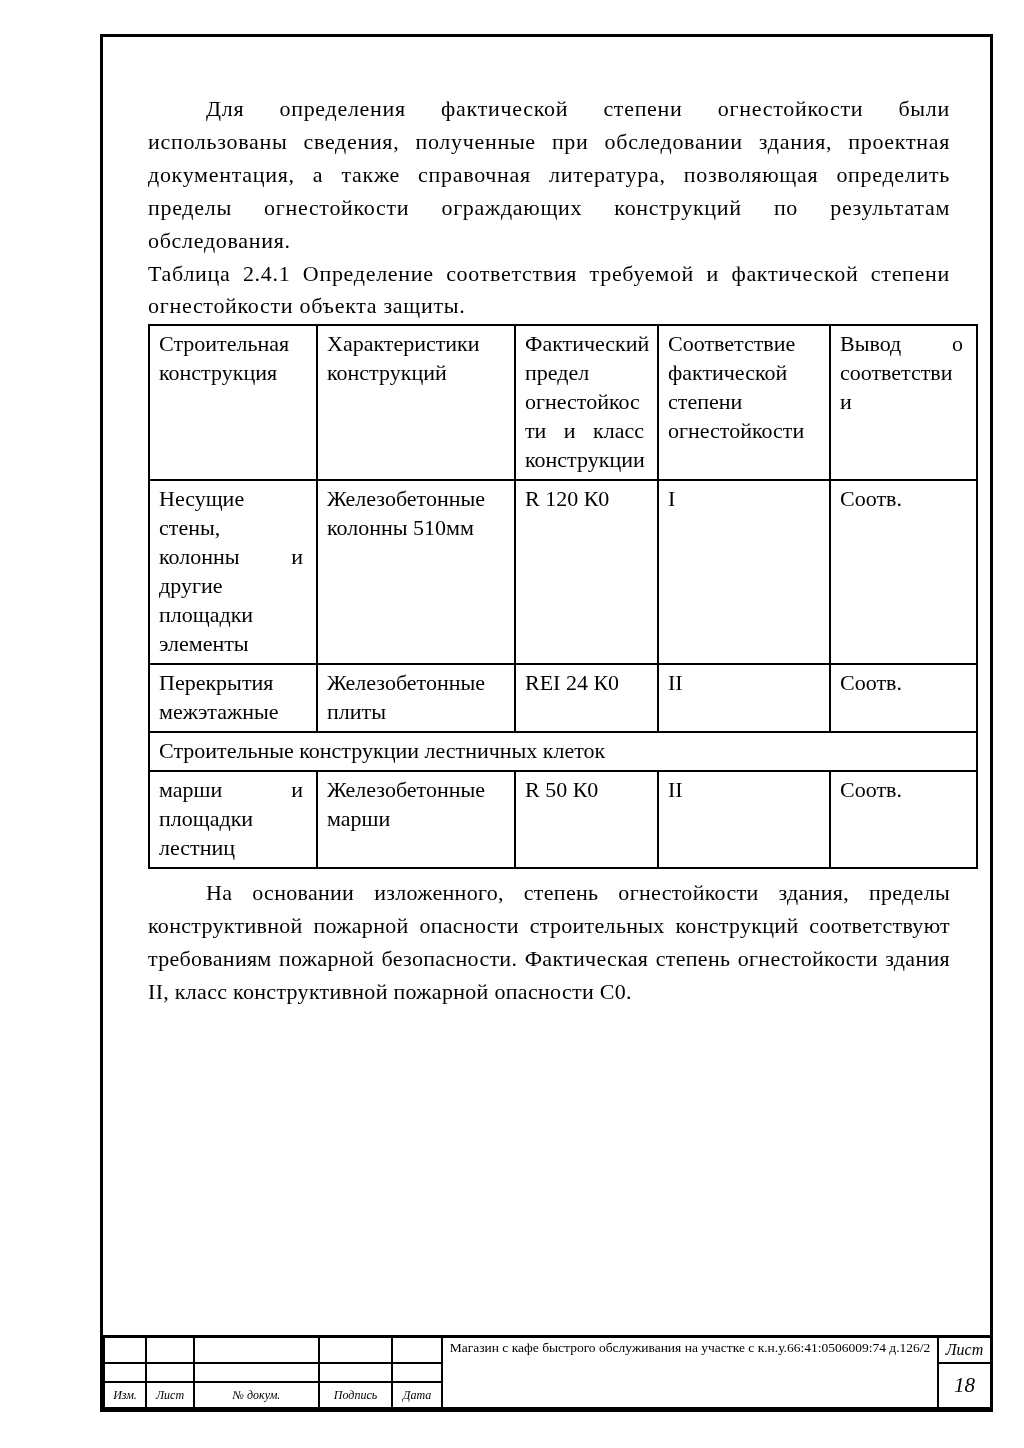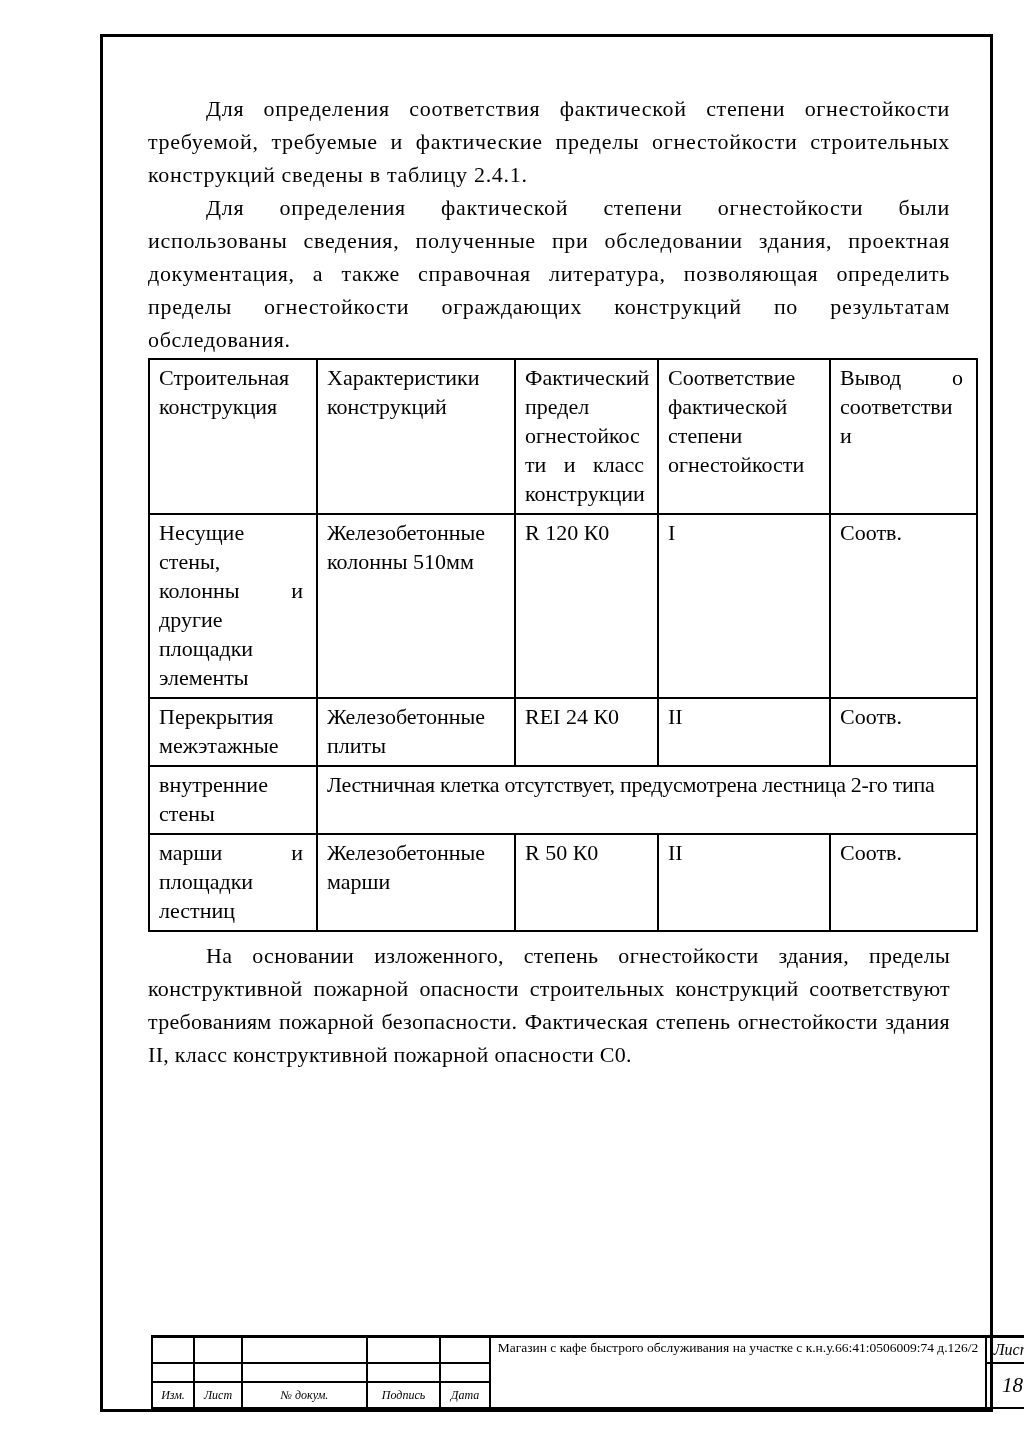--- a/index.html
+++ b/index.html
@@ -58,21 +58,21 @@
     line-height: 33px;
     letter-spacing: 0.3px;
     font-weight: normal;
     text-align: justify;
     text-indent: 58px;
     margin-top: 7px;
   }
   
   .stamp {
     position: absolute;
-    left: 0; right: 0; bottom: 0; margin-left: 48px;
+    left: 0; right: 0; bottom: 0;
   }
   table.stamp-table {
     border-collapse: collapse;
     table-layout: fixed;
     width: 887px;
   }
   table.stamp-table td {
     border: 2px solid #000;
     padding: 0;
     overflow: hidden;
@@ -107,22 +107,22 @@
     text-align: center;
     vertical-align: middle;
   }
 </style>
 </head>
 <body>
 
 <div class="frame">
   <div class="content">
 
-    <p class="para">Для определения соответствия фактической степени огнестойкости требуемой, требуемые и фактические пределы огнестойкости строительных конструкций сведены в таблицу 2.4.1.</p>
     <p class="para">Для определения фактической степени огнестойкости были использованы сведения, полученные при обследовании здания, проектная документация, а также справочная литература, позволяющая определить пределы огнестойкости ограждающих конструкций по результатам обследования.</p>
+    <p class="caption">Таблица 2.4.1 Определение соответствия требуемой и фактической степени огнестойкости объекта защиты.</p>
 
     <table class="fire-table">
       <colgroup>
         <col style="width:168px">
         <col style="width:198px">
         <col style="width:143px">
         <col style="width:172px">
         <col style="width:147px">
       </colgroup>
       <tbody>
@@ -141,22 +141,21 @@
           <td>Соотв.</td>
         </tr>
         <tr>
           <td>Перекрытия межэтажные</td>
           <td>Железобетонные плиты</td>
           <td>REI 24 К0</td>
           <td>II</td>
           <td>Соотв.</td>
         </tr>
         <tr>
-          <td>внутренние стены</td>
-          <td colspan="4" class="tight">Лестничная клетка отсутствует, предусмотрена лестница 2-го типа</td>
+          <td colspan="5">Строительные конструкции лестничных клеток</td>
         </tr>
         <tr>
           <td>марши и площадки лестниц</td>
           <td>Железобетонные марши</td>
           <td>R 50 К0</td>
           <td>II</td>
           <td>Соотв.</td>
         </tr>
       </tbody>
     </table>

